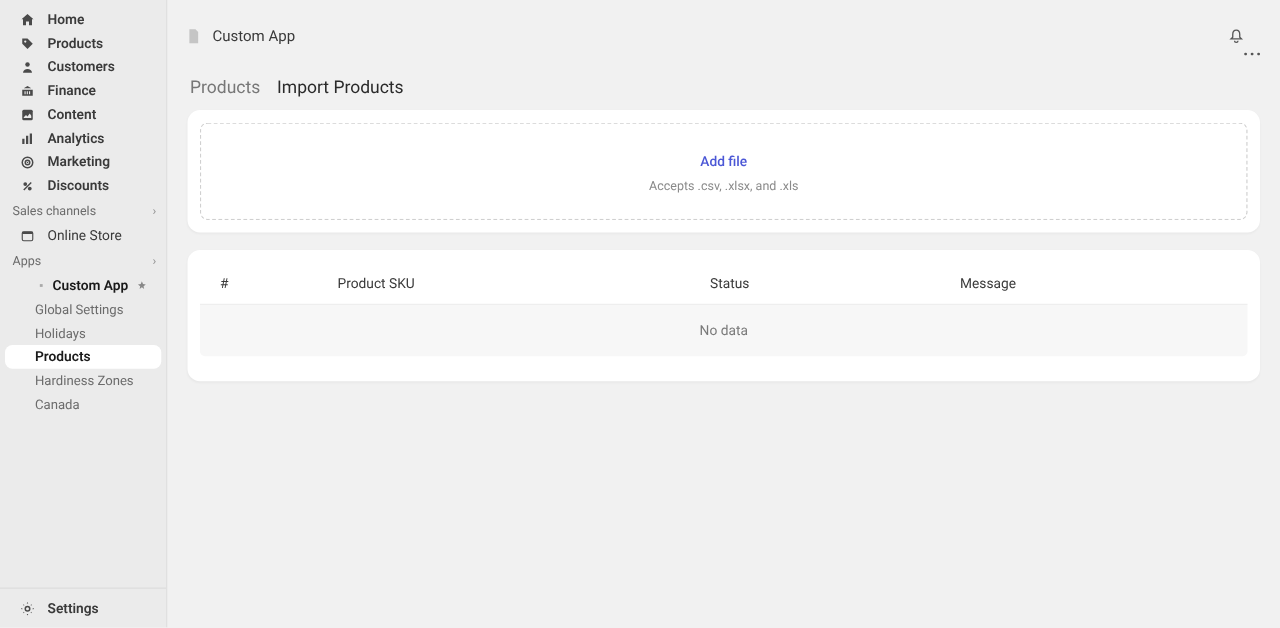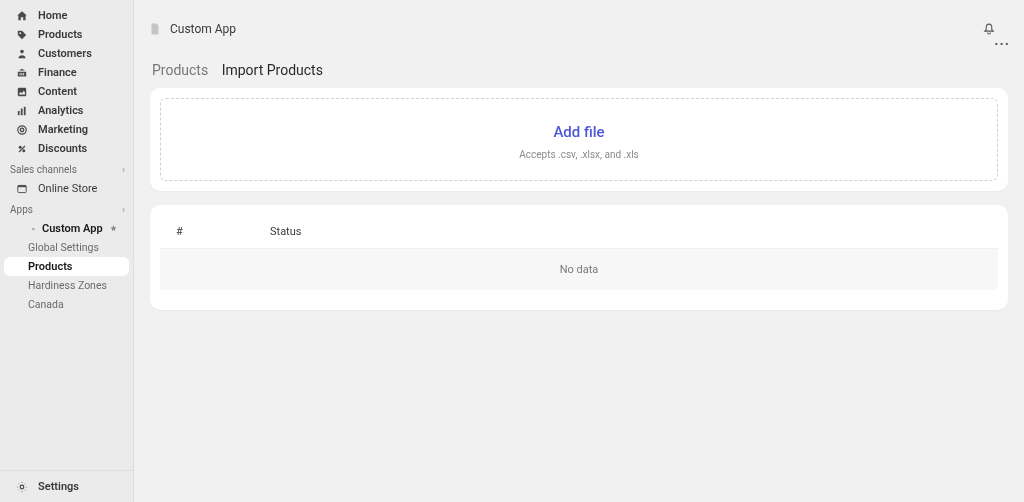--- a/index.html
+++ b/index.html
@@ -25,21 +25,21 @@
 .topbar .title { font-size: 12px; color: #3a3a3a; }
 .topbar .spacer { flex: 1; }
 .topbar .actions span { color: #555; margin-left: 12px; font-size: 14px; cursor: pointer; }
 .breadcrumb { padding: 4px 18px 10px 18px; font-size: 14px; color: #5a5a5a; }
 .breadcrumb .crumb-link { color: #777; margin-right: 10px; cursor: pointer; }
 .breadcrumb .crumb-current { color: #2a2a2a; text-align: center; }
 .content { padding: 0 16px; }
 .card { background: #fff; border-radius: 10px; margin-bottom: 14px; box-shadow: 0 1px 2px rgba(0,0,0,0.04); }
 .upload-card { padding: 10px; }
 .dropzone { border: 1px dashed #d0d0d0; border-radius: 6px; padding: 22px 10px 20px 10px; text-align: center; }
-.dropzone .add-file { color: #4b57d6; font-size: 15px; font-weight: 500; cursor: pointer; display: inline-block; padding: 2px 6px; border-radius: 4px; }
+.dropzone .add-file { color: #4b57d6; font-size: 11px; font-weight: 500; cursor: pointer; display: inline-block; padding: 2px 6px; border-radius: 4px; }
 .dropzone .accepts { color: #8a8a8a; font-size: 10px; margin-top: 6px; }
 .table-card { padding: 12px 0 20px 0; }
 .table-head { display: flex; padding: 8px 10px 10px 10px; color: #3a3a3a; font-size: 11px; border-bottom: 1px solid #eee; margin: 0 10px; }
 .col-num { width: 100px; padding-left: 6px; }
 .col-sku { flex: 1; }
 .col-status { width: 200px; }
 .col-msg { width: 220px; }
 .table-body { background: #f7f7f7; margin: 0 10px 0 10px; padding: 14px 0; text-align: center; color: #7a7a7a; font-size: 11px; border-radius: 0 0 4px 4px; }
 svg { display: block; }
 </style>
@@ -148,20 +148,23 @@
         <span class="tree-dot">▪</span>
         <span>Custom App</span>
         <span class="pin">
             <svg width="9" height="9" viewBox="0 0 20 20">
               <path fill="currentColor" d="M10 2l2 5 5 1-4 3 1 5-4-3-4 3 1-5-4-3 5-1z"></path>
             </svg>
           </span>
       </div>
       <div class="sub-item small">
         <span>Global Settings</span>
+      </div>
+      <div class="sub-item small">
+        <span>Holidays</span>
       </div>
       <div class="sub-item active">
         <span>Products</span>
       </div>
       <div class="sub-item small">
         <span>Hardiness Zones</span>
       </div>
       <div class="sub-item small">
         <span>Canada</span>
       </div>
@@ -205,21 +208,23 @@
       <div class="card upload-card">
         <div class="dropzone">
           <div class="add-file">Add file</div>
           <div class="accepts">Accepts .csv, .xlsx, and .xls</div>
         </div>
       </div>
 
       <div class="card table-card">
         <div class="table-head">
           <div class="col-num">#</div>
+          <div class="col-sku">Product SKU</div>
           <div class="col-status">Status</div>
+          <div class="col-msg">Message</div>
         </div>
         <div class="table-body">
           <span>No data</span>
         </div>
       </div>
     </div>
   </main>
 </div>
 
 </body></html>

